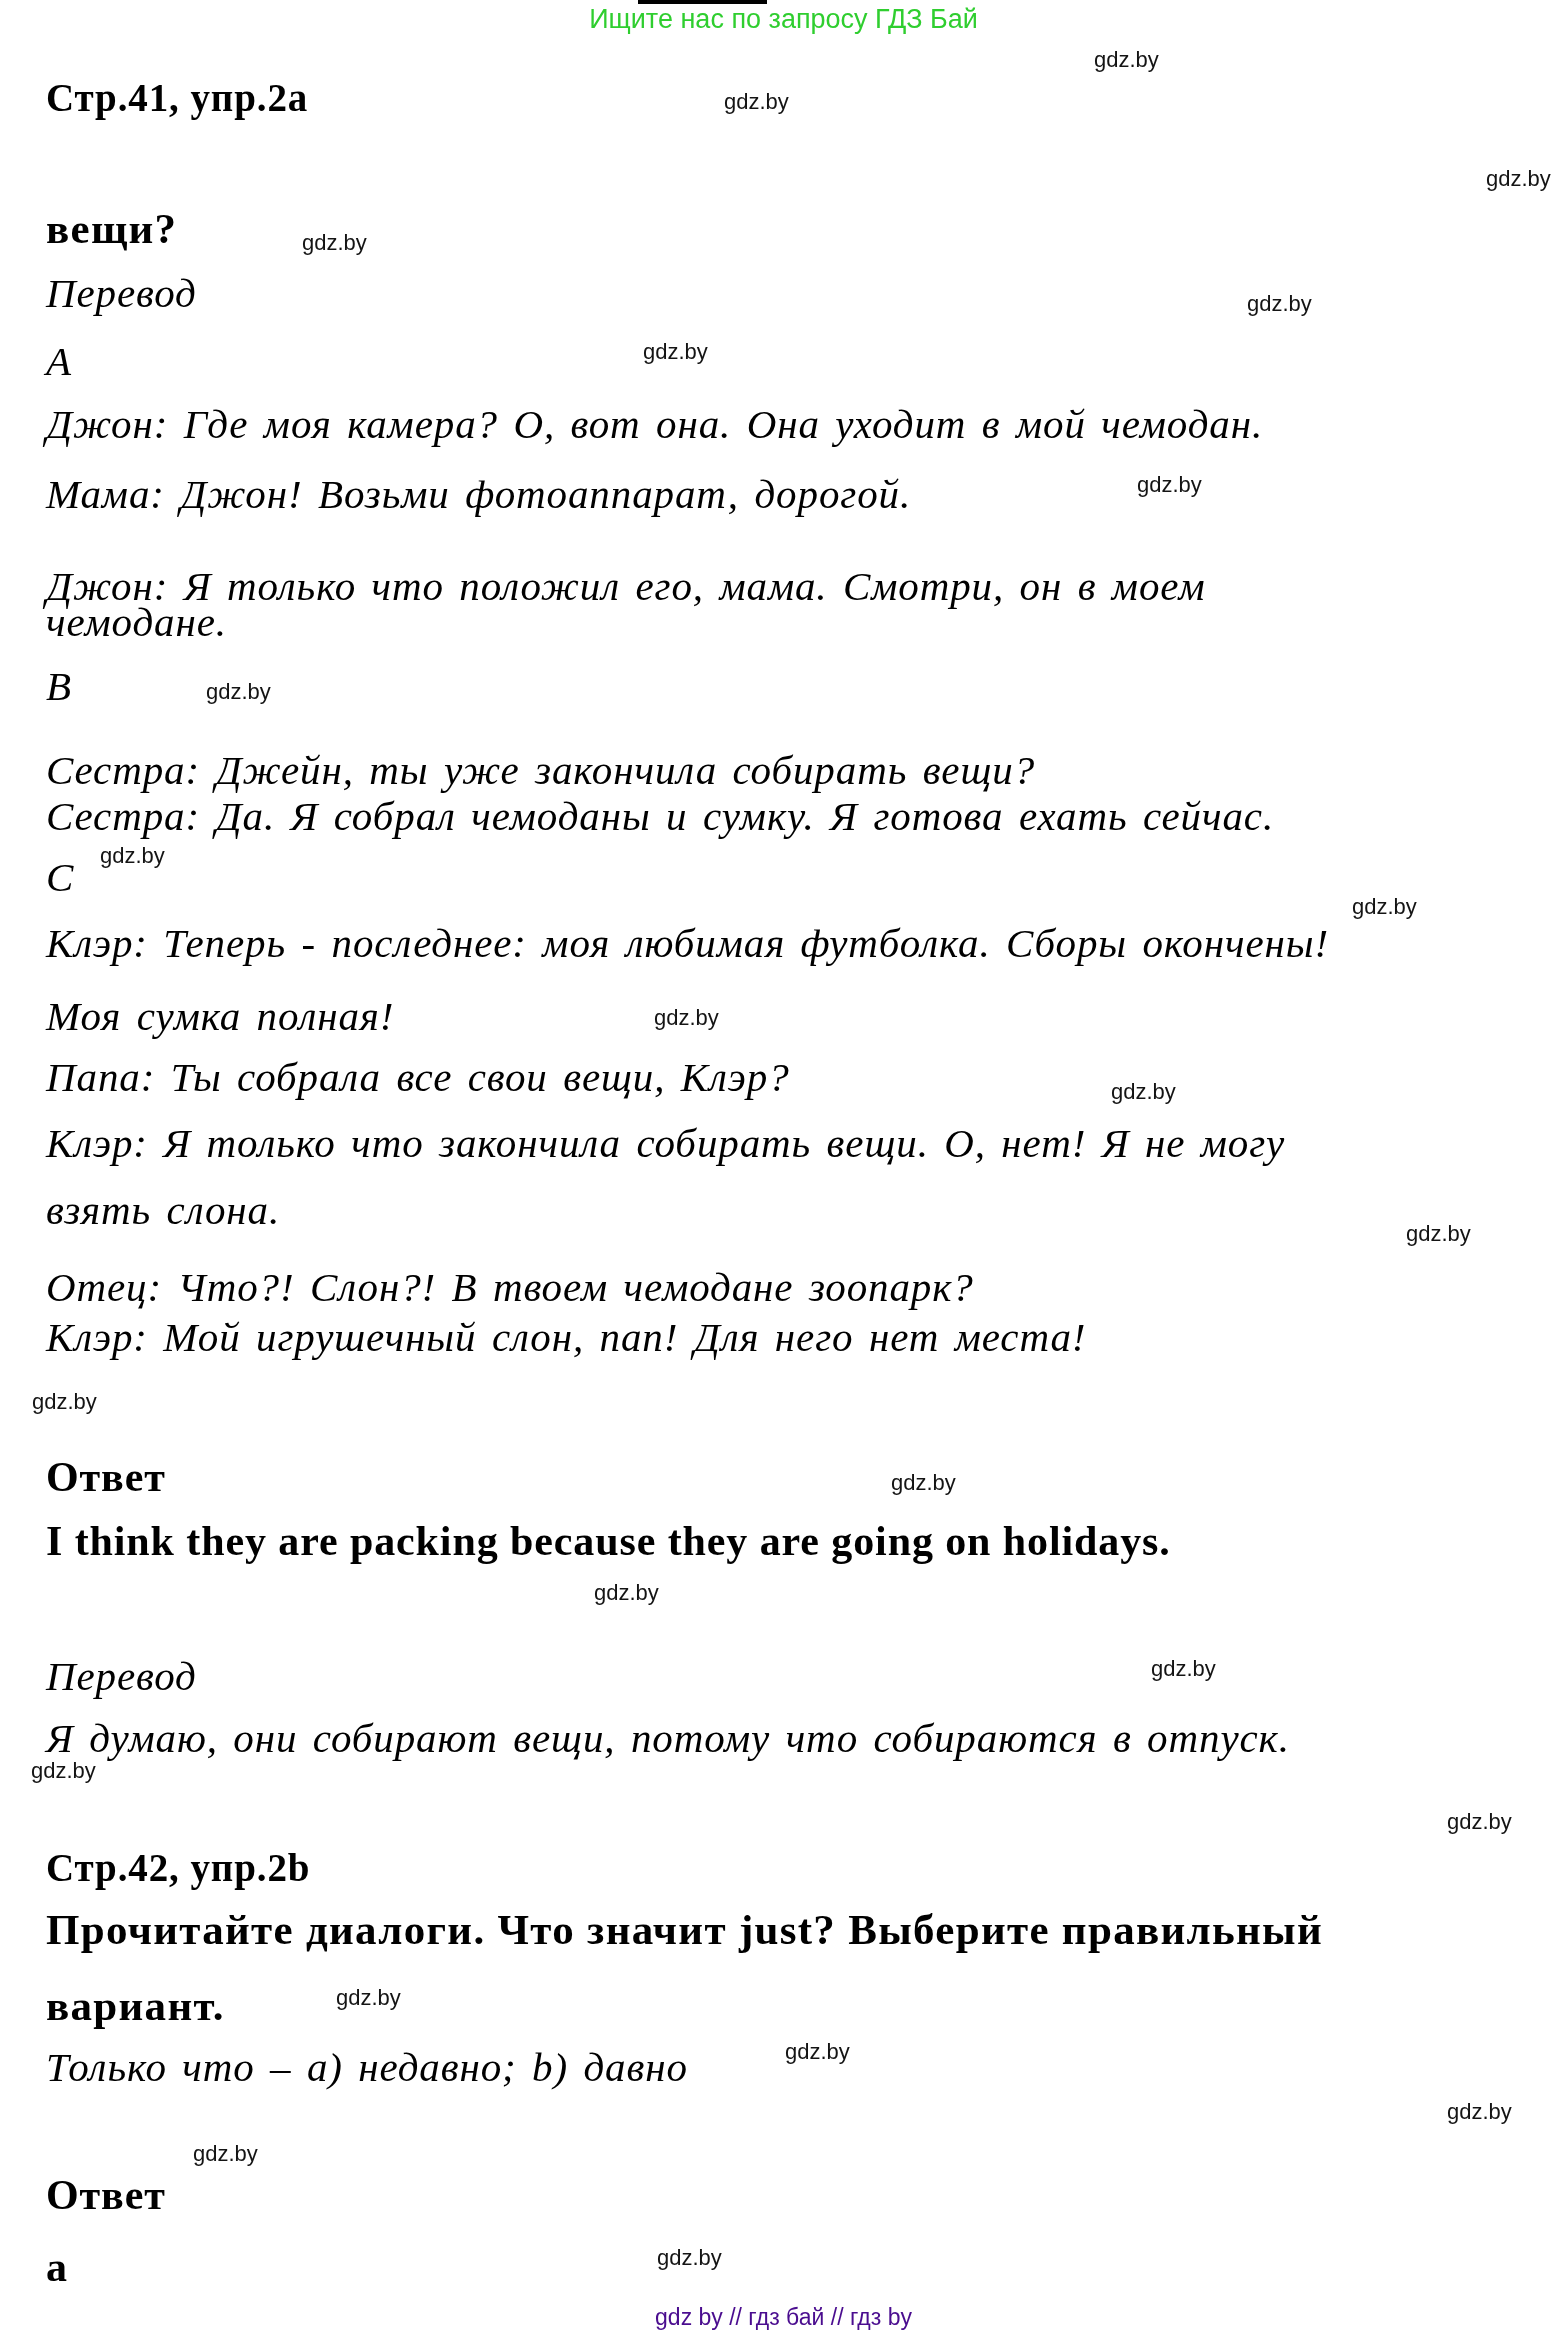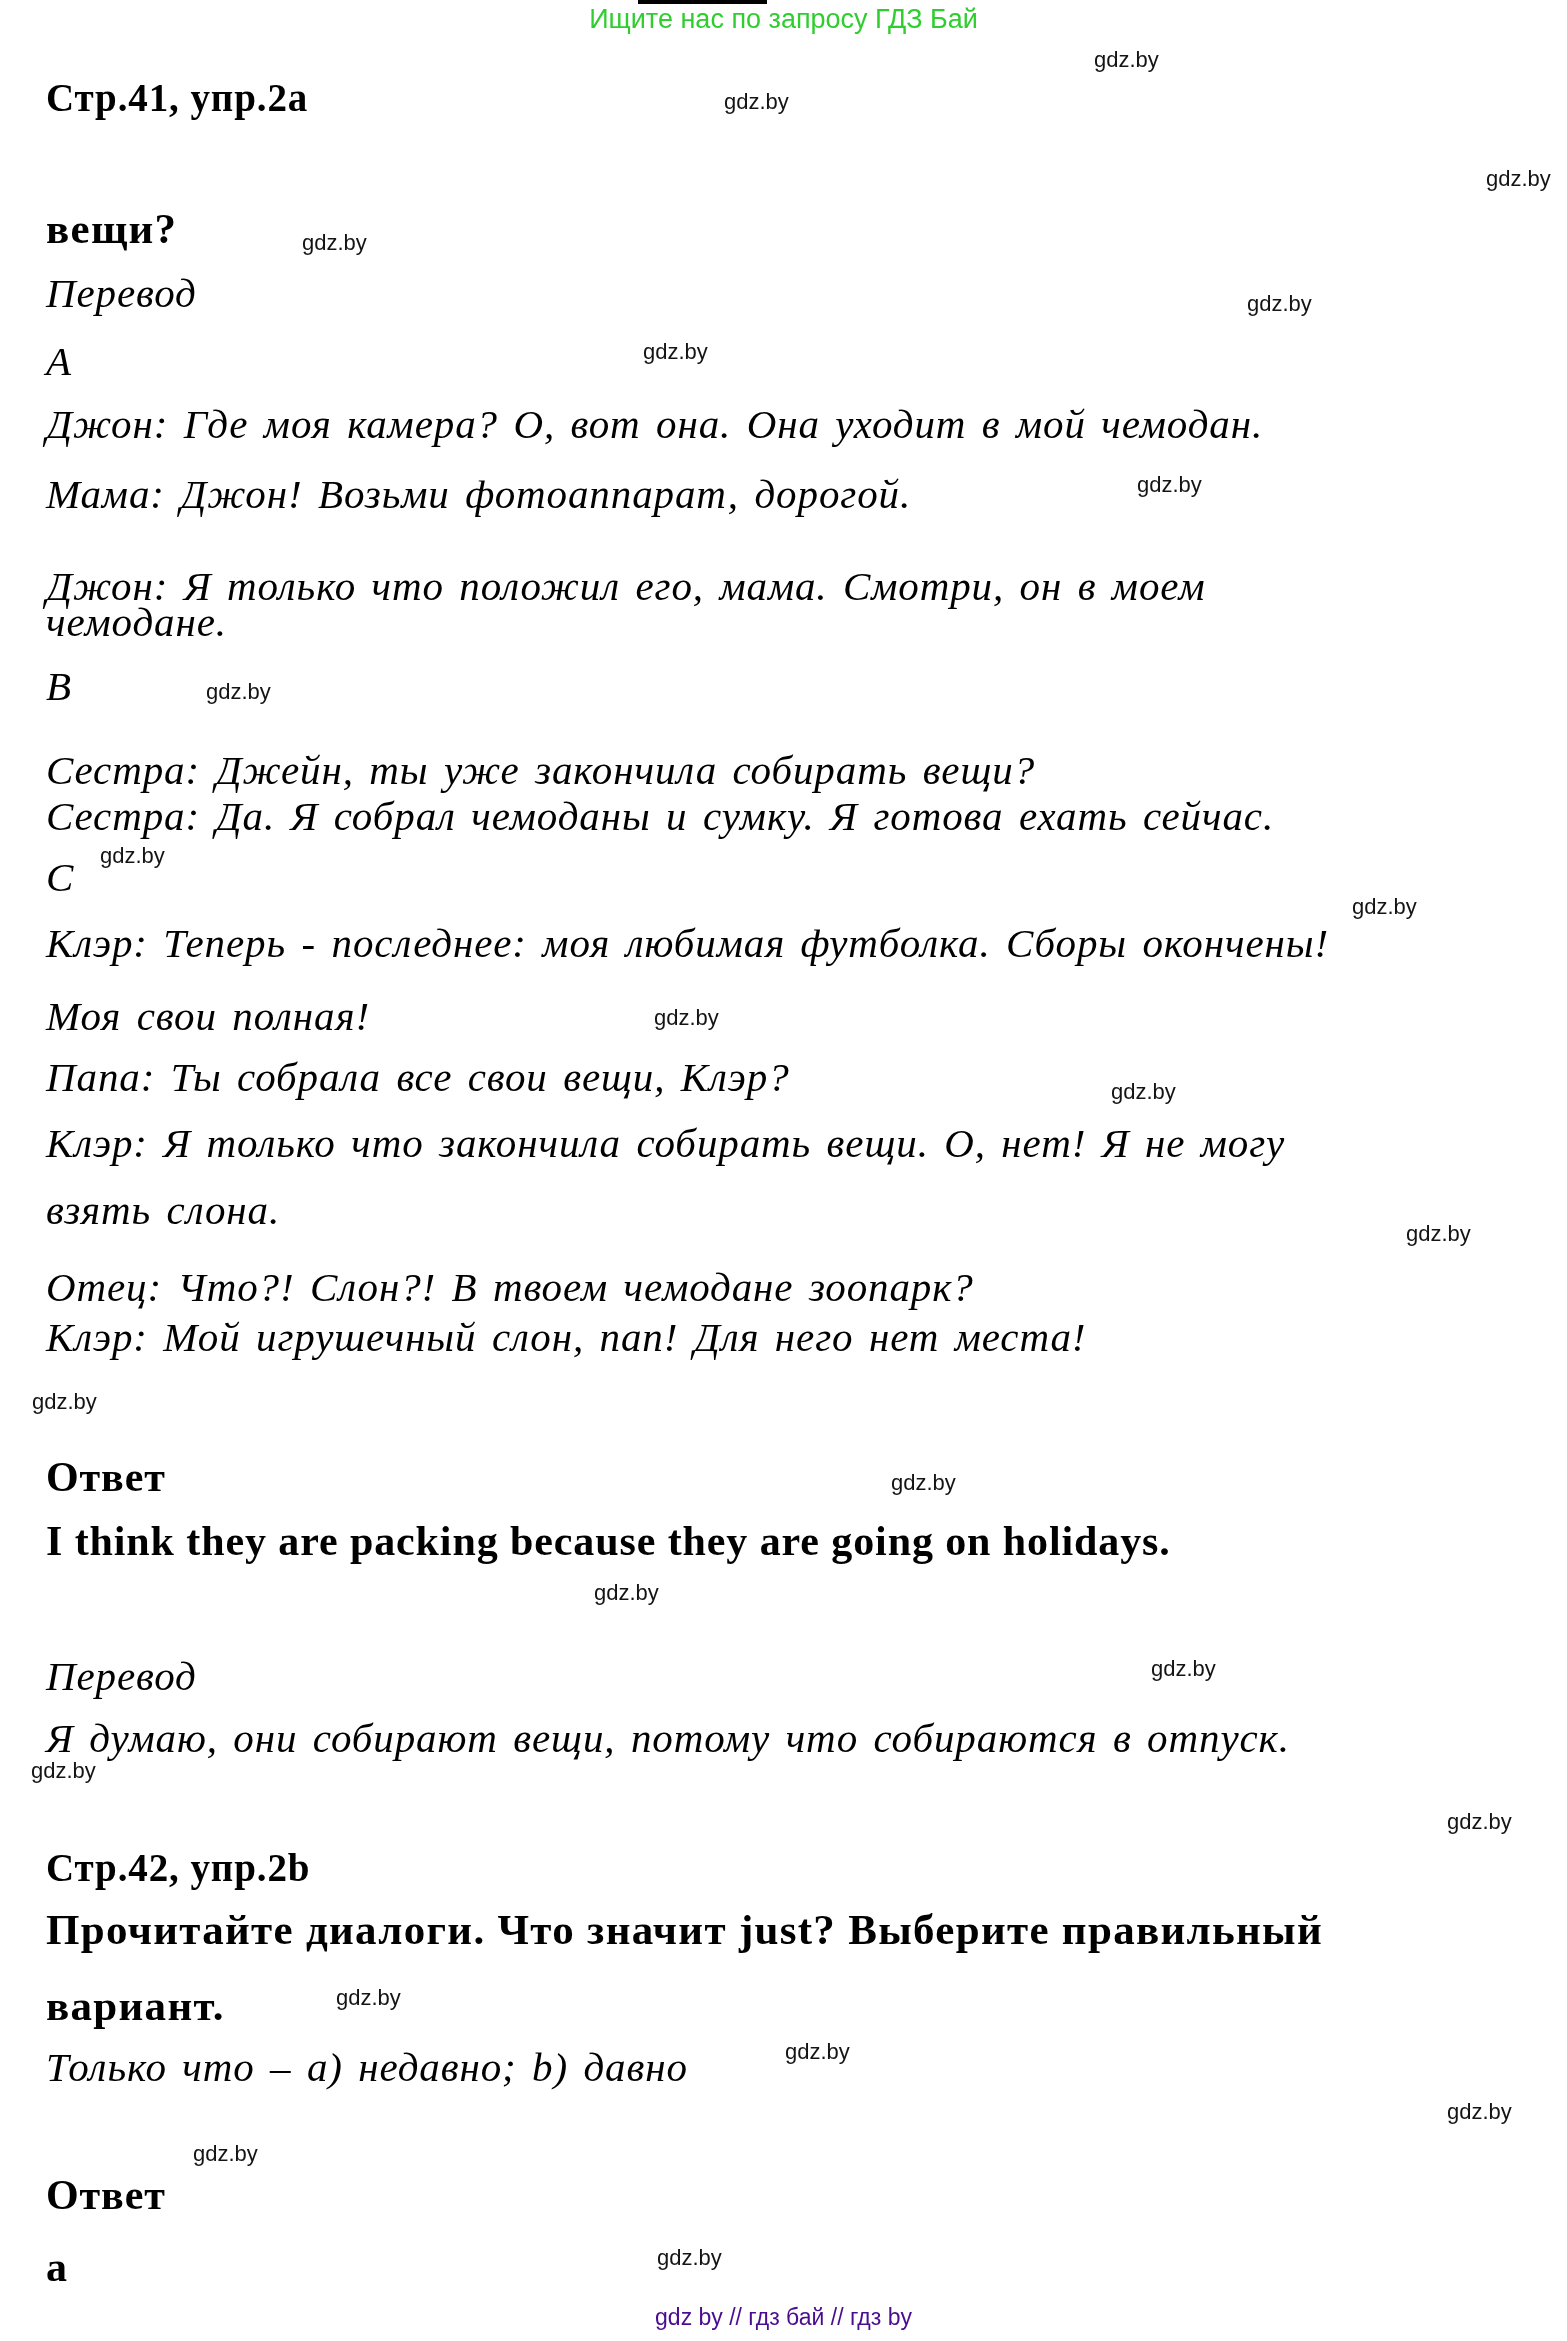--- a/index.html
+++ b/index.html
@@ -36,21 +36,21 @@
   <div class="line ital" style="top:470px;">Мама: Джон! Возьми фотоаппарат, дорогой.</div>
   <div class="line ital" style="top:562px;">Джон: Я только что положил его, мама. Смотри, он в моем</div>
   <div class="line ital" style="top:598px;">чемодане.</div>
 
   <div class="line ital" style="top:662px;">В</div>
   <div class="line ital" style="top:746px;">Сестра: Джейн, ты уже закончила собирать вещи?</div>
   <div class="line ital" style="top:792px;">Сестра: Да. Я собрал чемоданы и сумку. Я готова ехать сейчас.</div>
 
   <div class="line ital" style="top:853px;">С</div>
   <div class="line ital" style="top:919px;">Клэр: Теперь - последнее: моя любимая футболка. Сборы окончены!</div>
-  <div class="line ital" style="top:992px;">Моя свои полная!</div>
+  <div class="line ital" style="top:992px;">Моя сумка полная!</div>
   <div class="line ital" style="top:1053px;">Папа: Ты собрала все свои вещи, Клэр?</div>
   <div class="line ital" style="top:1119px;">Клэр: Я только что закончила собирать вещи. О, нет! Я не могу</div>
   <div class="line ital" style="top:1186px;">взять слона.</div>
   <div class="line ital" style="top:1263px;">Отец: Что?! Слон?! В твоем чемодане зоопарк?</div>
   <div class="line ital" style="top:1313px;">Клэр: Мой игрушечный слон, пап! Для него нет места!</div>
 
   <div class="line ans-bold" style="top:1453px;">Ответ</div>
   <div class="line ans-bold" style="top:1517px;">I think they are packing because they are going on holidays.</div>
   <div class="line ital" style="top:1652px;">Перевод</div>
   <div class="line ital" style="top:1714px;">Я думаю, они собирают вещи, потому что собираются в отпуск.</div>

